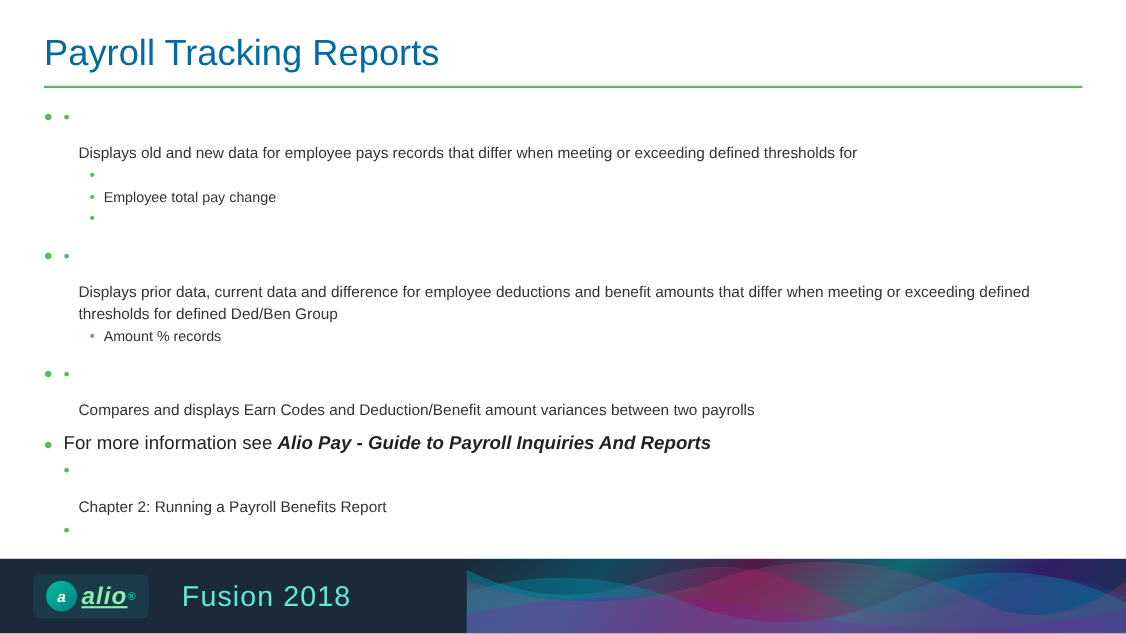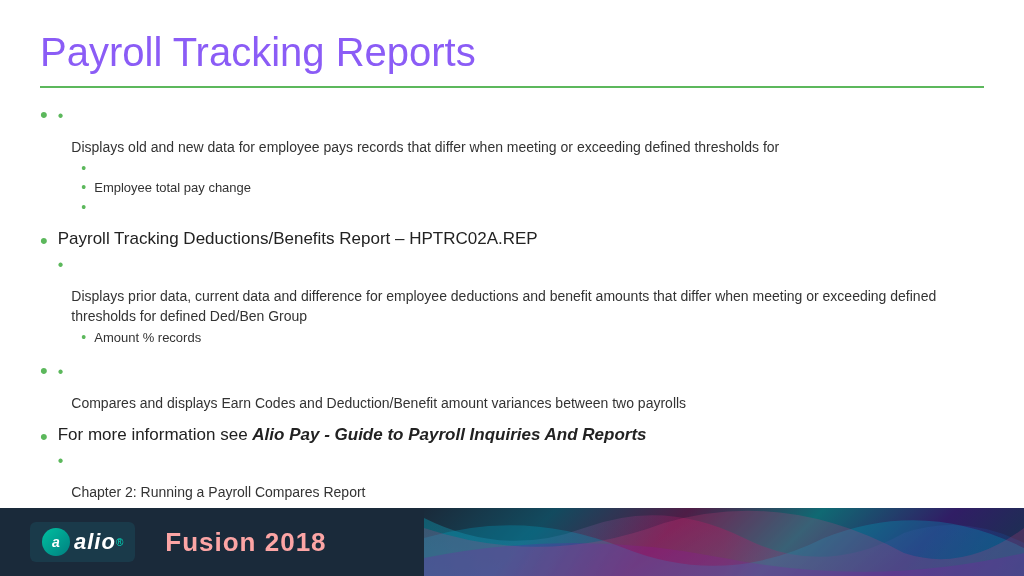--- a/index.html
+++ b/index.html
@@ -20,23 +20,23 @@
       background: #fff;
     }
 
     .content-area {
       flex: 1;
       padding: 28px 40px 10px 40px;
       overflow: hidden;
     }
 
     .slide-title {
-      font-size: 40px;
+      font-size: 33px;
       font-weight: 300;
-      color: #8b5cf6;
+      color: #0369a1;
       margin-bottom: 10px;
       line-height: 1.2;
     }
 
     .title-underline {
       height: 2px;
       background: #5cb85c;
       margin-bottom: 14px;
     }
 
@@ -179,37 +179,38 @@
     }
 
     .alio-logo-circle span {
       color: #fff;
       font-weight: bold;
       font-size: 14px;
       font-style: italic;
     }
 
     .alio-text {
-      color: #ffffff;
+      color: #86efac;
       font-size: 22px;
       font-weight: bold;
       font-style: italic;
       letter-spacing: 1px;
+      text-decoration: underline;
     }
 
     .alio-reg {
       color: #00e0c0;
       font-size: 10px;
       vertical-align: super;
     }
 
     .footer-title {
-      color: #fca5a5;
+      color: #5eead4;
       font-size: 26px;
-      font-weight: bold;
+      font-weight: normal;
       z-index: 1;
       font-family: 'Segoe UI', Arial, sans-serif;
       letter-spacing: 1px;
     }
   </style>
 </head>
 <body>
 
 <div class="slide">
   <div class="content-area">
@@ -240,21 +241,20 @@
                 </ul>
               </div>
             </li>
           </ul>
         </div>
       </li>
 
       <li>
         <span class="bullet">•</span>
         <div class="li-content">
-          <span>Payroll Tracking Deductions/Benefits Report – HPTRC02A.REP</span>
           <ul class="sub-list">
             <li>
               <span class="bullet">•</span>
               <div class="li-content">
                 <span>Displays prior data, current data and difference for employee deductions and benefit amounts that differ when meeting or exceeding defined thresholds for defined Ded/Ben Group</span>
                 <ul class="sub-sub-list">
                   <li>
                     <span class="bullet">•</span>
                     <span>Amount % records</span>
                   </li>
@@ -280,21 +280,21 @@
       </li>
 
       <li>
         <span class="bullet">•</span>
         <div class="li-content">
           <span>For more information see </span><span class="bold-italic">Alio Pay - Guide to Payroll Inquiries And Reports</span>
           <ul class="sub-list">
             <li>
               <span class="bullet">•</span>
               <div class="li-content">
-                <span>Chapter 2:  Running a Payroll Compares Report</span>
+                <span>Chapter 2:  Running a Payroll Benefits Report</span>
               </div>
             </li>
             <li>
               <span class="bullet">•</span>
               <div class="li-content">
                 <span>Resource ID:  4671</span>
               </div>
             </li>
           </ul>
         </div>

